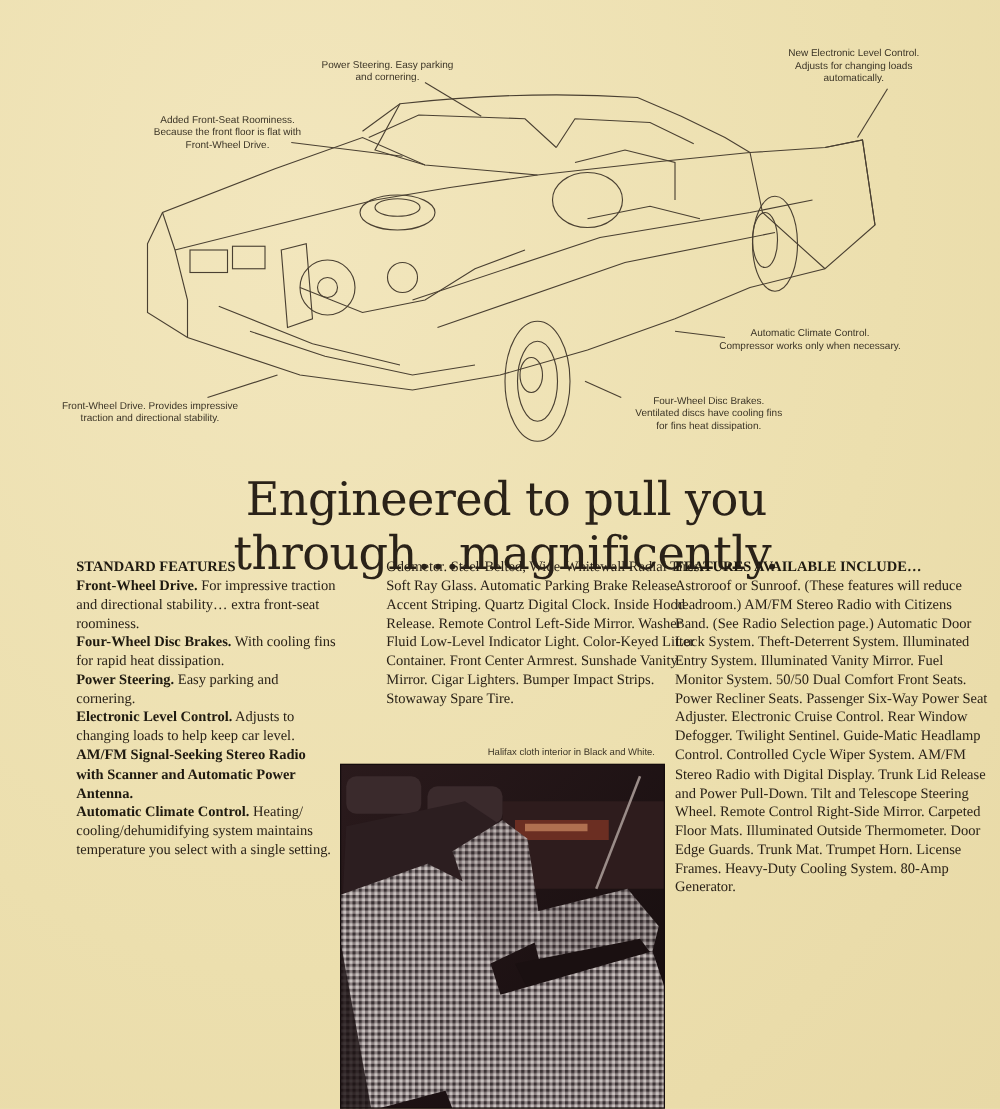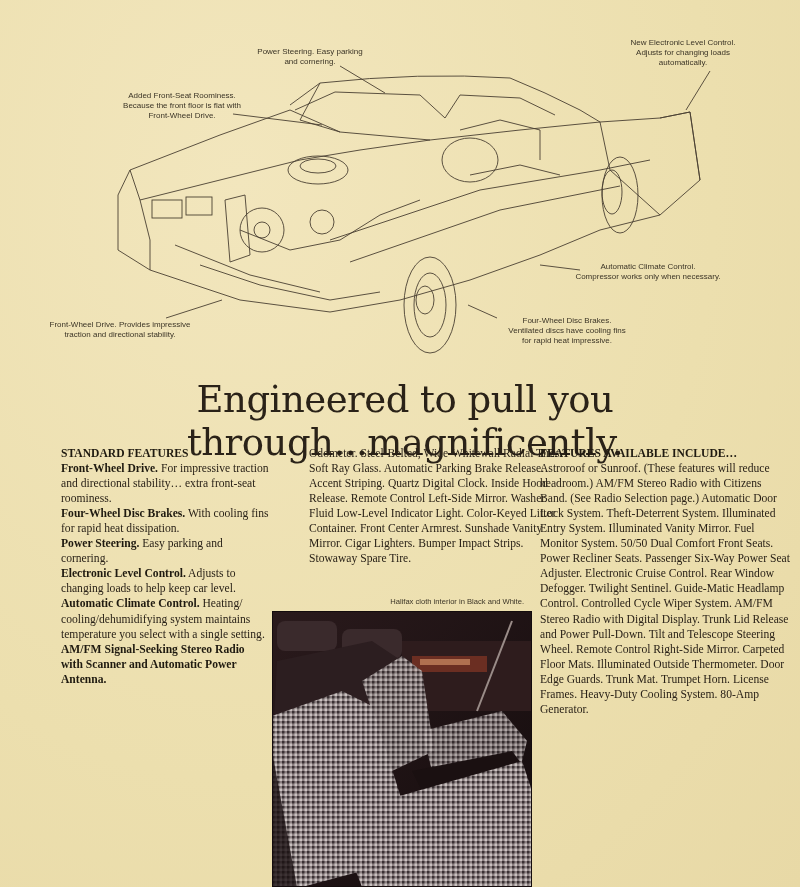--- a/index.html
+++ b/index.html
@@ -104,37 +104,37 @@
   <span>Adjusts for changing loads</span>
   <span>automatically.</span>
 </div>
 <div class="callout" style="left:560px;top:262px;width:176px;">
   <span>Automatic Climate Control.</span>
   <span>Compressor works only when necessary.</span>
 </div>
 <div class="callout" style="left:492px;top:316px;width:150px;">
   <span>Four-Wheel Disc Brakes.</span>
   <span>Ventilated discs have cooling fins</span>
-  <span>for rapid heat impressive.</span>
+  <span>for fins heat dissipation.</span>
 </div>
 <div class="callout" style="left:34px;top:320px;width:172px;">
   <span>Front-Wheel Drive. Provides impressive</span>
   <span>traction and directional stability.</span>
 </div>
 
 <div class="headline">Engineered to pull you through...magnificently.</div>
 
 <div class="col col1">
   <div><b>STANDARD FEATURES</b></div>
   <div><b>Front-Wheel Drive.</b><span> For impressive traction and directional stability… extra front-seat roominess.</span></div>
   <div><b>Four-Wheel Disc Brakes.</b><span> With cooling fins for rapid heat dissipation.</span></div>
   <div><b>Power Steering.</b><span> Easy parking and cornering.</span></div>
   <div><b>Electronic Level Control.</b><span> Adjusts to changing loads to help keep car level.</span></div>
+  <div><b>AM/FM Signal-Seeking Stereo Radio with Scanner and Automatic Power Antenna.</b><span></span></div>
   <div><b>Automatic Climate Control.</b><span> Heating/ cooling/dehumidifying system maintains temperature you select with a single setting.</span></div>
-  <div><b>AM/FM Signal-Seeking Stereo Radio with Scanner and Automatic Power Antenna.</b><span></span></div>
 </div>
 
 <div class="col col2">Odometer. Steel-Belted, Wide-Whitewall Radial Tires. Soft Ray Glass. Automatic Parking Brake Release. Accent Striping. Quartz Digital Clock. Inside Hood Release. Remote Control Left-Side Mirror. Washer Fluid Low-Level Indicator Light. Color-Keyed Litter Container. Front Center Armrest. Sunshade Vanity Mirror. Cigar Lighters. Bumper Impact Strips. Stowaway Spare Tire.</div>
 
 <div class="col col3">
   <div><b>FEATURES AVAILABLE INCLUDE…</b></div>
   <div>Astroroof or Sunroof. (These features will reduce headroom.) AM/FM Stereo Radio with Citizens Band. (See Radio Selection page.) Automatic Door Lock System. Theft-Deterrent System. Illuminated Entry System. Illuminated Vanity Mirror. Fuel Monitor System. 50/50 Dual Comfort Front Seats. Power Recliner Seats. Passenger Six-Way Power Seat Adjuster. Electronic Cruise Control. Rear Window Defogger. Twilight Sentinel. Guide-Matic Headlamp Control. Controlled Cycle Wiper System. AM/FM Stereo Radio with Digital Display. Trunk Lid Release and Power Pull-Down. Tilt and Telescope Steering Wheel. Remote Control Right-Side Mirror. Carpeted Floor Mats. Illuminated Outside Thermometer. Door Edge Guards. Trunk Mat. Trumpet Horn. License Frames. Heavy-Duty Cooling System. 80-Amp Generator.</div>
 </div>
 
 <div class="caption">Halifax cloth interior in Black and White.</div>

